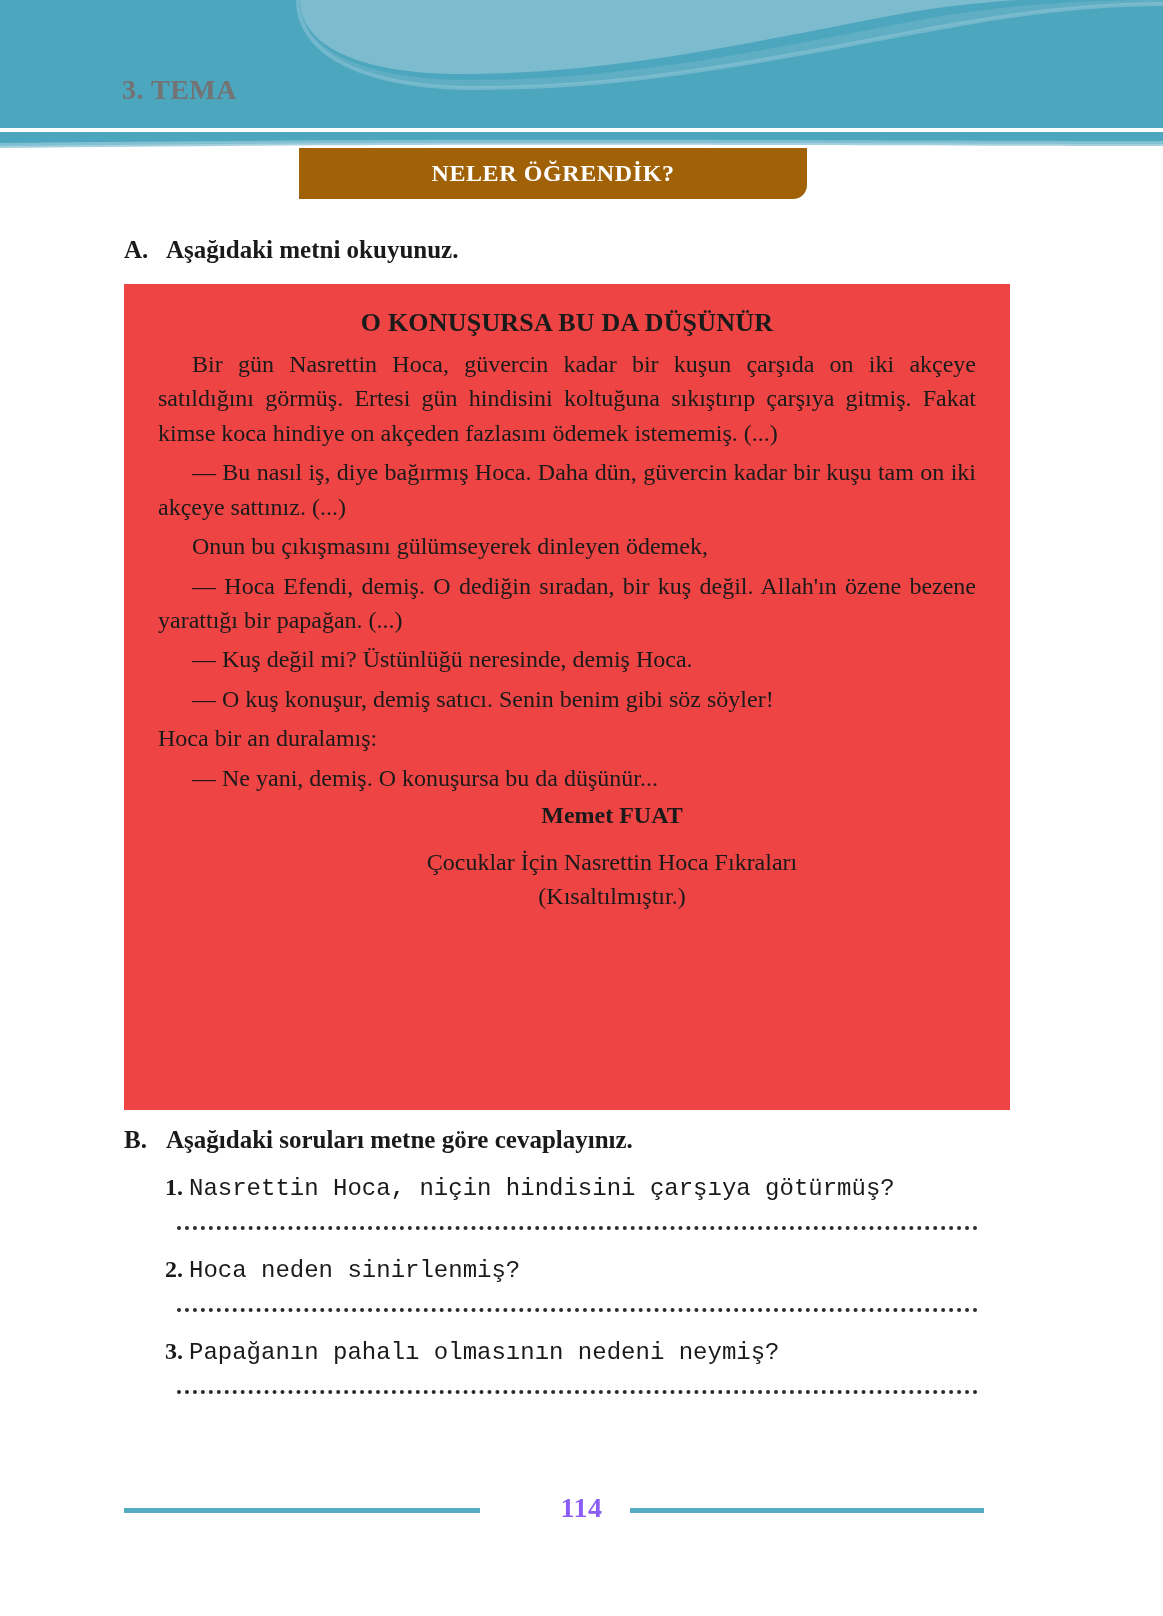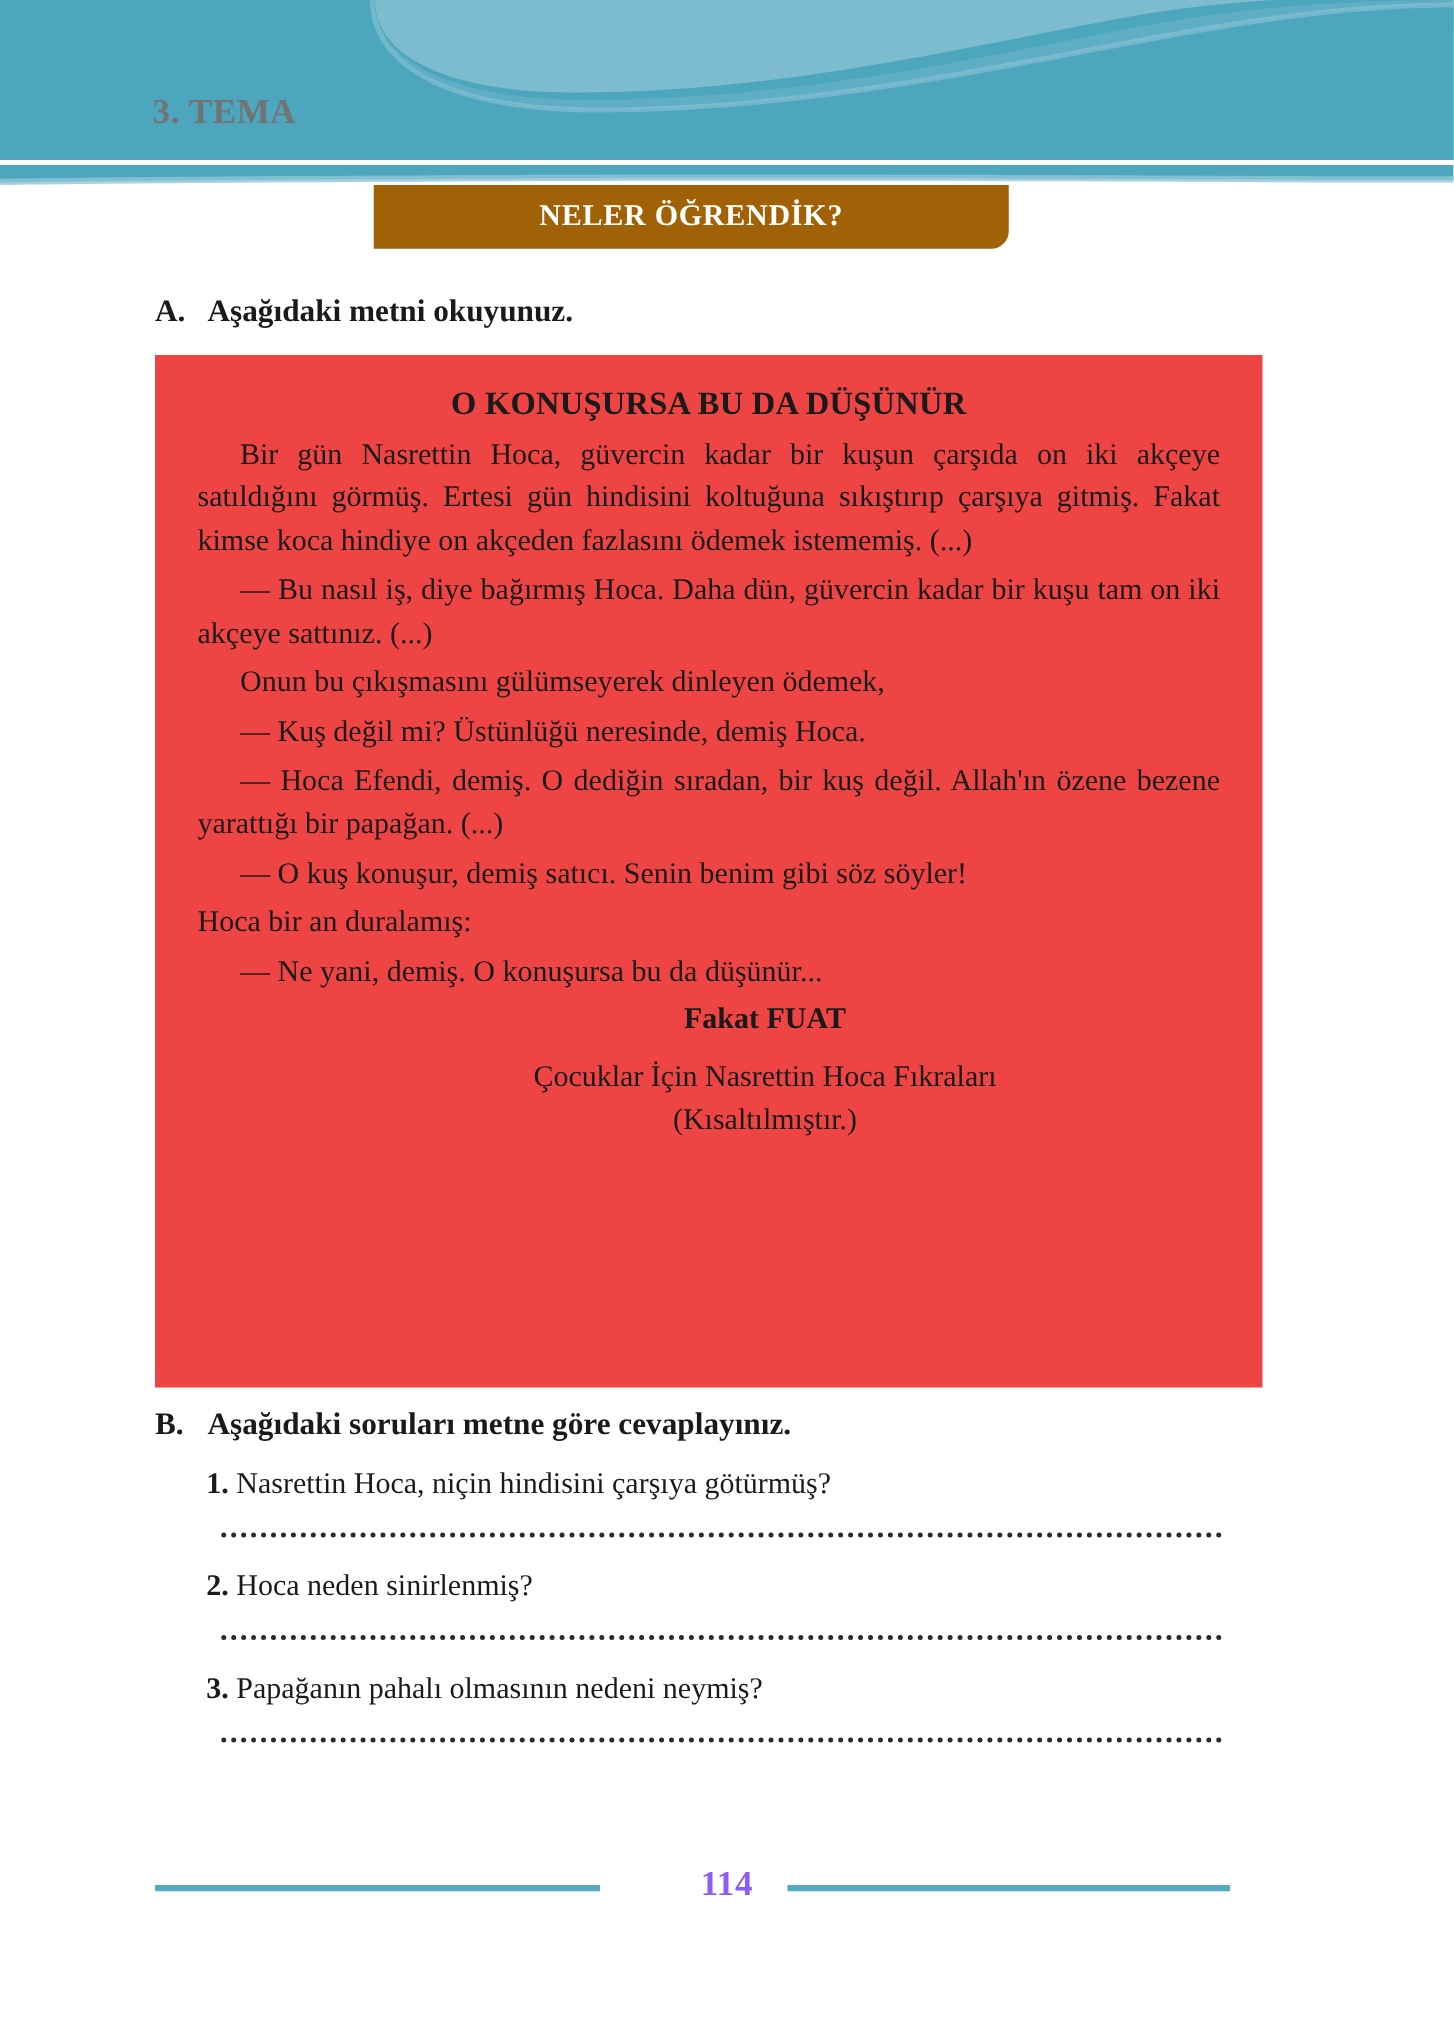--- a/index.html
+++ b/index.html
@@ -169,20 +169,21 @@
     width: 850px;
     font-size: 24px;
     line-height: 1.25;
     white-space: nowrap;
   }
   .q-num {
     font-weight: bold;
   }
   .q-text {
     font-weight: normal;
+    font-family: Liberation Mono, monospace;
   }
   .q1 { top: 1172px; }
   .q2 { top: 1254px; }
   .q3 { top: 1336px; }
 
   .dotline {
     position: absolute;
     left: 177px;
     width: 801px;
     height: 4px;
@@ -257,27 +258,27 @@
   <span class="section-letter">A.</span>
   <span class="section-title-txt">Aşağıdaki metni okuyunuz.</span>
 </div>
 
 <div class="textbox">
   <div class="story-title">O KONUŞURSA BU DA DÜŞÜNÜR</div>
 
   <p class="story-p indent">Bir gün Nasrettin Hoca, güvercin kadar bir kuşun çarşıda on iki akçeye satıldığını görmüş. Ertesi gün hindisini koltuğuna sıkıştırıp çarşıya gitmiş. Fakat kimse koca hindiye on akçeden fazlasını ödemek istememiş. (...)</p>
   <p class="story-p indent">— Bu nasıl iş, diye bağırmış Hoca. Daha dün, güvercin kadar bir kuşu tam on iki akçeye sattınız. (...)</p>
   <p class="story-p indent nojust">Onun bu çıkışmasını gülümseyerek dinleyen ödemek,</p>
+  <p class="story-p indent">— Hoca Efendi, demiş. O dediğin sıradan, bir kuş değil. Allah'ın özene bezene yarattığı bir papağan. (...)</p>
   <p class="story-p indent nojust">— Kuş değil mi? Üstünlüğü neresinde, demiş Hoca.</p>
-  <p class="story-p indent">— Hoca Efendi, demiş. O dediğin sıradan, bir kuş değil. Allah'ın özene bezene yarattığı bir papağan. (...)</p>
   <p class="story-p indent nojust">— O kuş konuşur, demiş satıcı. Senin benim gibi söz söyler!</p>
   <p class="story-p flush nojust">Hoca bir an duralamış:</p>
   <p class="story-p indent nojust">— Ne yani, demiş. O konuşursa bu da düşünür...</p>
 
-  <div class="author">Fakat FUAT</div>
+  <div class="author">Memet FUAT</div>
   <div class="source">Çocuklar İçin Nasrettin Hoca Fıkraları</div>
   <div class="source-2">(Kısaltılmıştır.)</div>
 </div>
 
 <div class="section-b">
   <span class="section-letter">B.</span>
   <span class="section-title-txt">Aşağıdaki soruları metne göre cevaplayınız.</span>
 </div>
 
 <div class="question q1">

